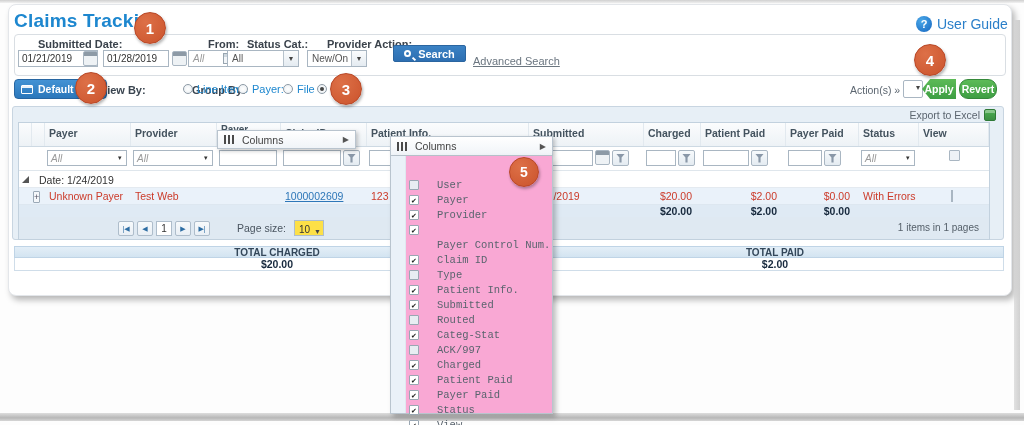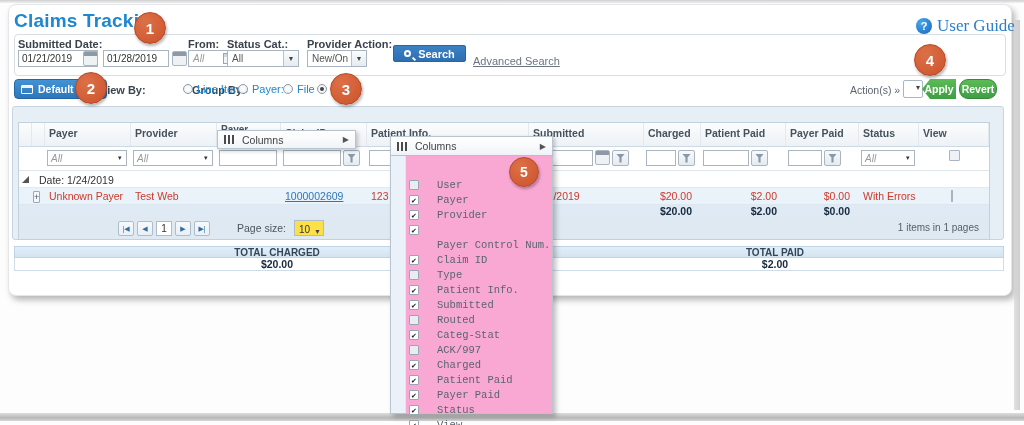--- a/index.html
+++ b/index.html
@@ -8,24 +8,24 @@
   .shadow-top { position:absolute; left:0; top:0; width:1024px; height:3px; background:linear-gradient(#cfcfcf,#f2f2f2); }
   .shadow-bottom { position:absolute; left:0; top:413px; width:1024px; height:8px; background:linear-gradient(#d8d8d8,#ababab 60%,#cfcfcf); opacity:.85; }
   .shadow-right { position:absolute; left:1014px; top:20px; width:6px; height:390px; background:linear-gradient(to right,#d5d5d5,#bdbdbd); opacity:.7; }
 
   .panel { position:absolute; left:8px; top:4px; width:1004px; height:292px; background:#fff; border:1px solid #e3e6ea; border-radius:8px; box-shadow:3px 4px 6px rgba(0,0,0,.28); }
 
   .page-title { position:absolute; left:14px; top:10px; font-size:19px; font-weight:bold; color:#1d87cf; letter-spacing:.2px; }
 
   .user-guide { position:absolute; left:916px; top:16px; display:flex; align-items:center; gap:5px; cursor:pointer; }
   .ug-ico { width:16px; height:16px; border-radius:50%; background:radial-gradient(circle at 35% 30%, #4aa8e8, #1565c0); color:#fff; font-weight:bold; font-size:11px; text-align:center; line-height:16px; }
-  .ug-lbl { color:#2a7fc9; font-size:17px;font-family:Liberation Serif, serif; }
+  .ug-lbl { color:#2a7fc9; font-size:14px; }
 
   .filterbar { position:absolute; left:14px; top:34px; width:992px; height:42px; border:1px solid #d9dee3; border-radius:4px; background:#fff; }
-  .flabel { position:absolute; font-weight:bold; color:#3a424b; font-size:11px; top:38px; }
+  .flabel { position:absolute; font-weight:bold; color:#3a424b; font-size:11px; top:38px;margin-left:20px; }
   .finput { position:absolute; top:50px; height:17px; border:1px solid #a9b6c2; background:#fff; font-family:"Liberation Sans",sans-serif; font-size:10px; color:#333; padding:0 3px; }
   .cal-btn { position:absolute; top:51px; width:15px; height:15px; border:1px solid #a9b6c2; background:linear-gradient(#8d9aa6 0 4px, #eef2f5 4px); border-radius:2px; }
   .combo { position:absolute; top:50px; height:17px; border:1px solid #a9b6c2; background:#fff; display:flex; align-items:center; }
   .combo .val { flex:1; padding:0 4px; font-size:10px; color:#555; white-space:nowrap; overflow:hidden; }
   .combo .val.muted { color:#999; font-style:italic; }
   .combo .arrow { width:15px; height:15px; border-left:1px solid #b7c2cc; background:linear-gradient(#fbfcfd,#e4ebf1); color:#444; font-size:7px; text-align:center; line-height:15px; }
   .mini-pic { width:12px; height:11px; border:1px solid #98a5b0; background:linear-gradient(#cfd8df 0 3px,#f2f5f8 3px); margin-right:1px; }
 
   .search-btn { position:absolute; left:393px; top:45px; width:73px; height:17px; background:linear-gradient(#3b82c4,#2d6fb2); border:1px solid #2a65a0; border-radius:2px; color:#fff; font-weight:bold; font-size:11px; display:flex; align-items:center; justify-content:center; gap:7px; cursor:pointer; }
   .search-ico { width:7px; height:7px; border:2px solid #fff; border-radius:50%; position:relative; }
@@ -182,20 +182,24 @@
         <span class="radio-lbl">Date</span>
       </div>
     </div>
 
   <span class="actions-lbl">Action(s) »</span>
   <div class="actions-select"></div>
   <div class="apply-btn">Apply</div>
   <div class="revert-btn">Revert</div>
 
   <div class="gridbox"></div>
+  <div class="export">
+    <span class="export-lbl">Export to Excel</span>
+    <span class="export-ico"></span>
+  </div>
 
   <div class="grid">
 
     <div class="grow hrow">
       <div class="c0 hcell"></div>
       <div class="c1 hcell"></div>
       <div class="c2 hcell">Payer</div>
       <div class="c3 hcell">Provider</div>
       <div class="c4 hcell wrap">Payer Control Num.</div>
       <div class="c5 hcell">Claim ID</div>

